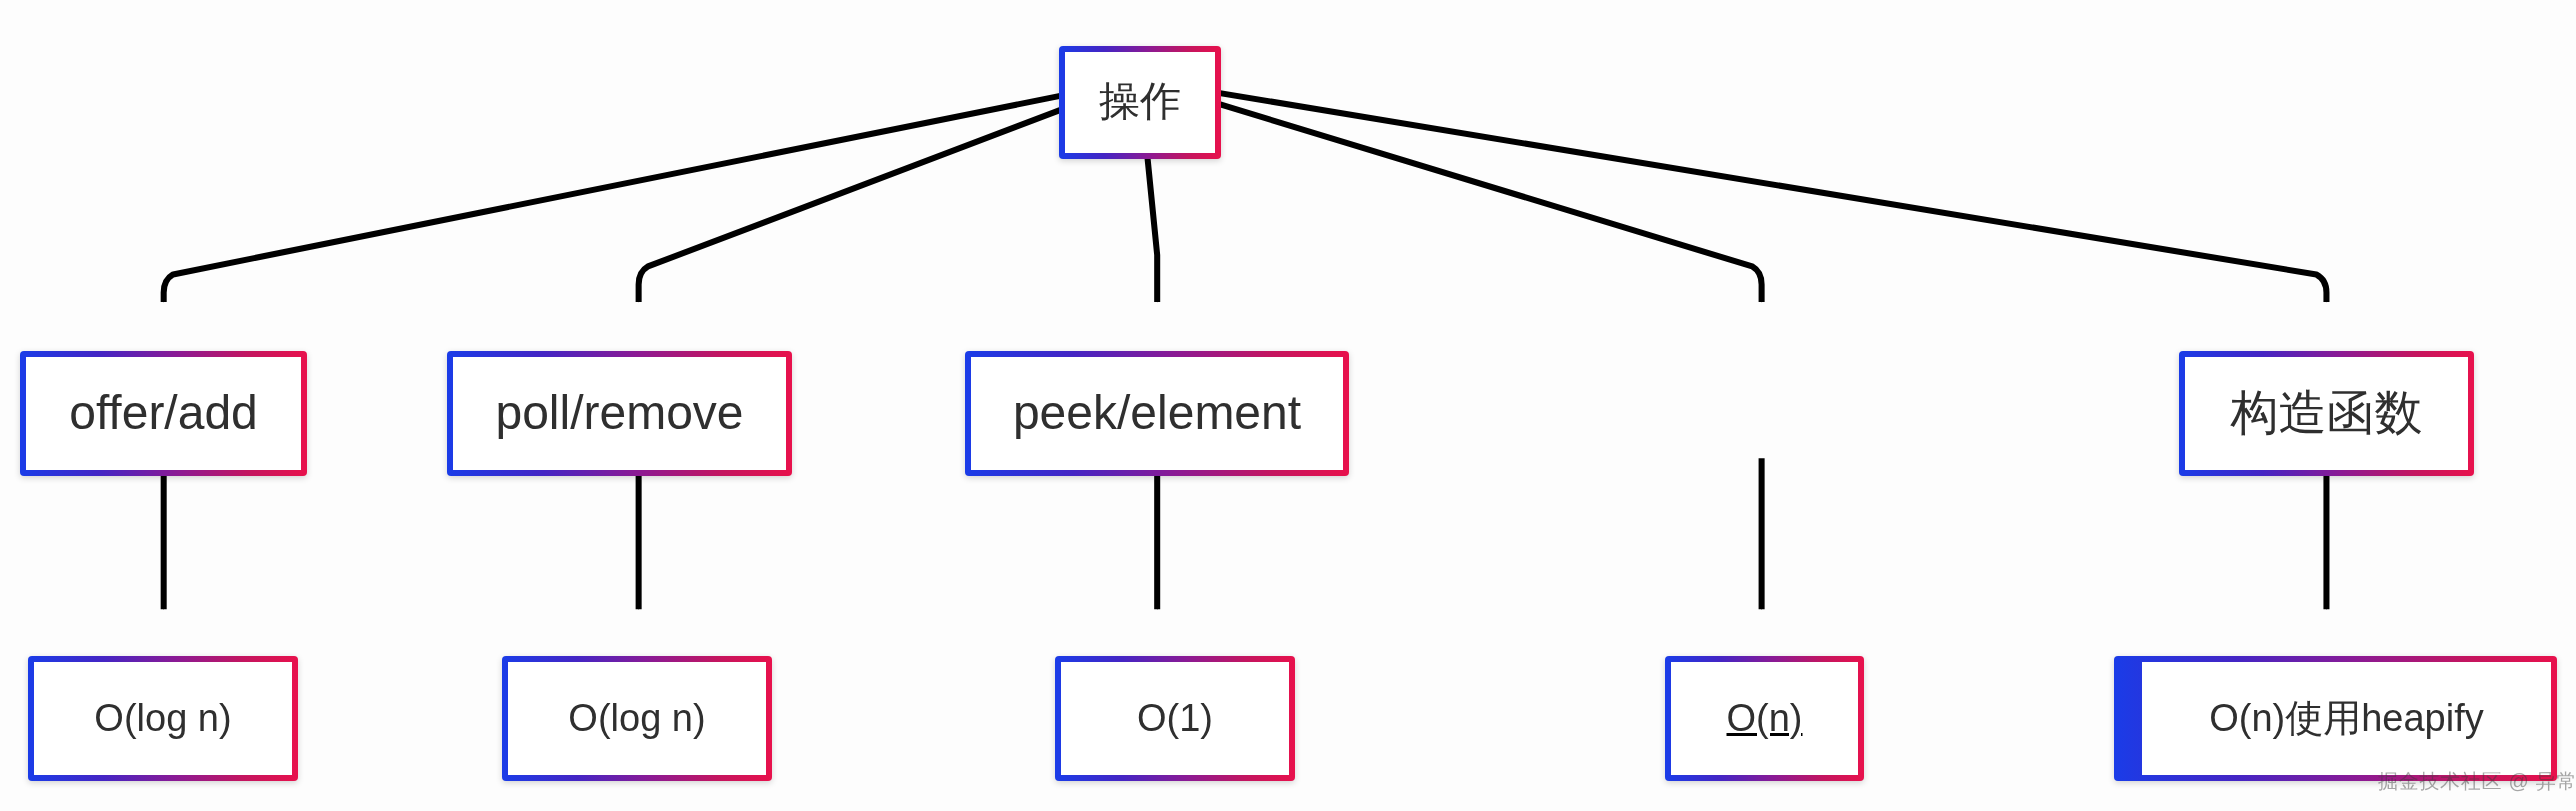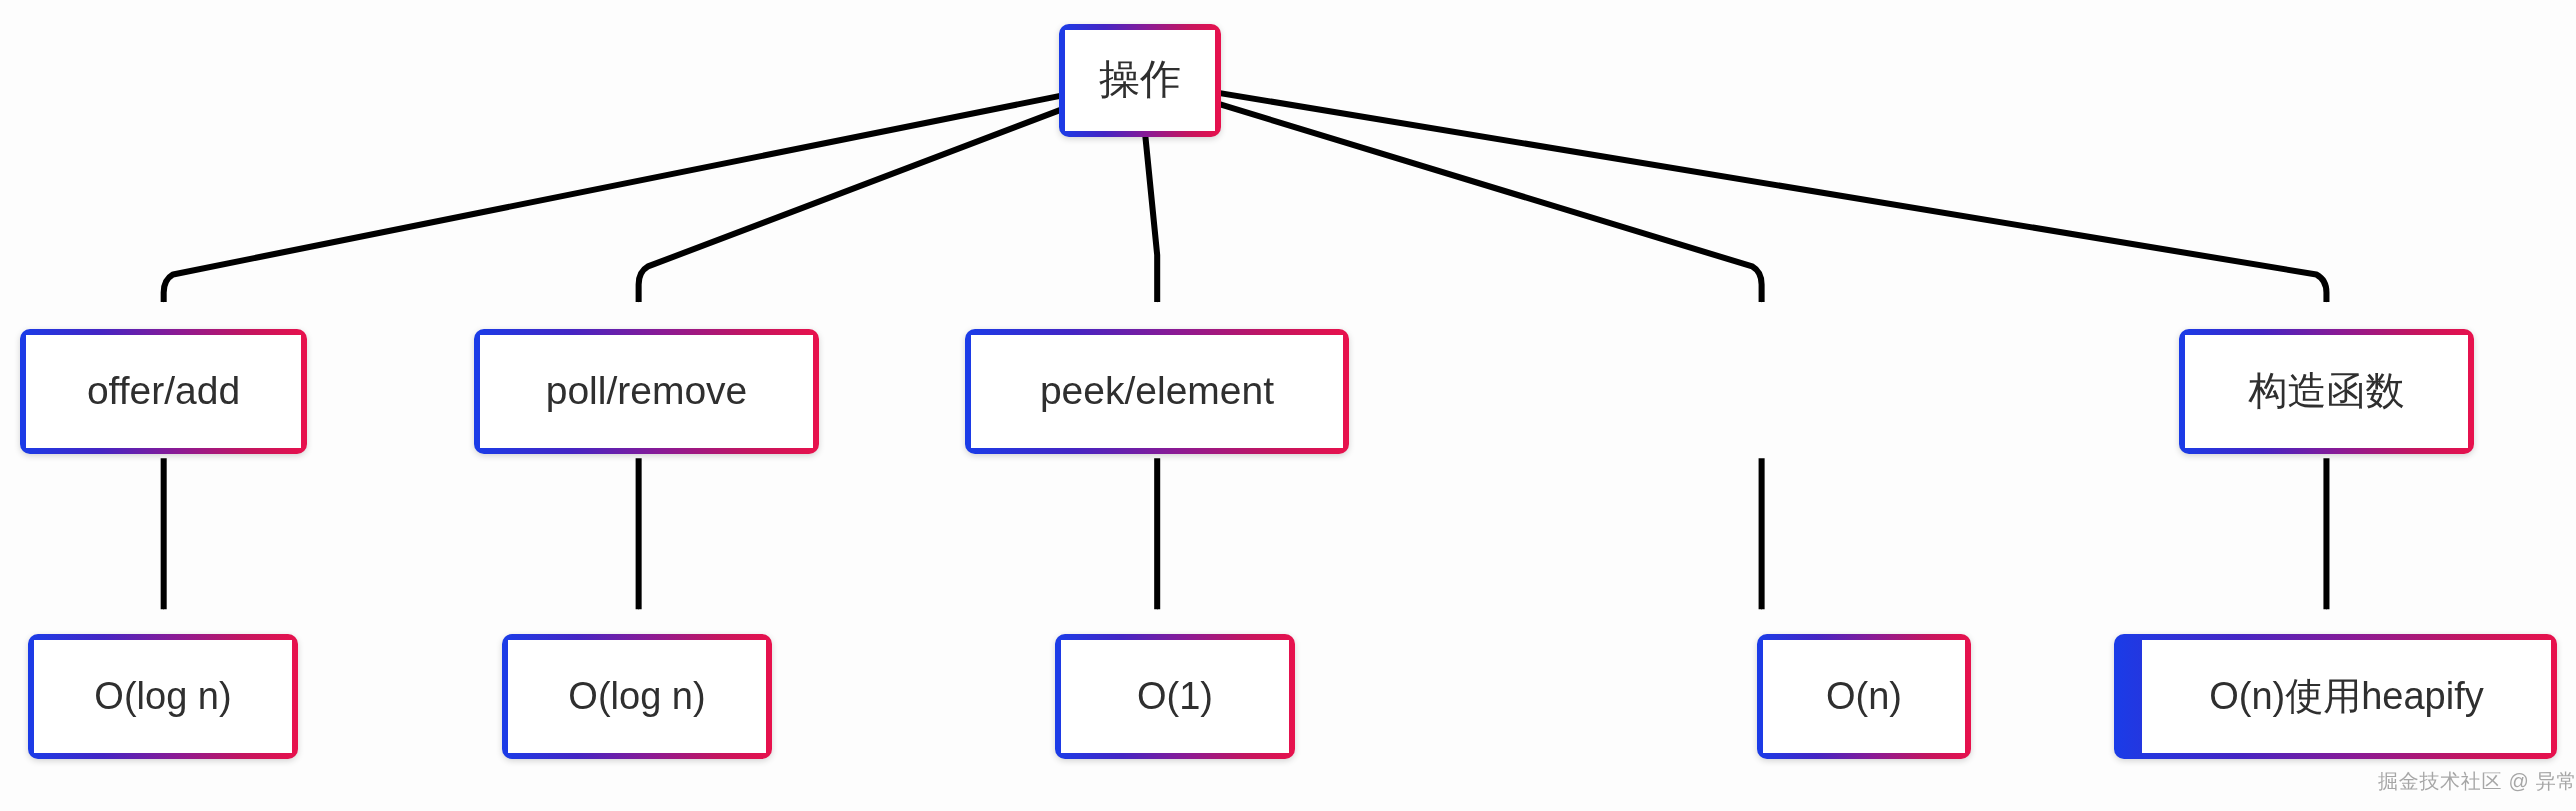--- a/index.html
+++ b/index.html
@@ -25,26 +25,27 @@
     height: 812px;
     z-index: 1;
     pointer-events: none;
   }
   .node {
     position: absolute;
     z-index: 2;
     box-sizing: border-box;
     background: #ffffff;
     padding: 6px;
-    border-radius: 10px;
+    border-radius: 4px;
     background-image: linear-gradient(90deg, #1a3ce8 0%, #4425c4 28%, #8b1a94 55%, #c4155f 80%, #e8114c 100%);
     box-shadow: 0 2px 6px rgba(0,0,0,0.17);
     display: flex;
     align-items: center;
     justify-content: center;
+    margin-top: 22px;
   }
   .node-inner {
     width: 100%;
     height: 100%;
     background: #ffffff;
     display: flex;
     align-items: center;
     justify-content: center;
     text-align: center;
     color: #2b2b2b;
@@ -55,34 +56,34 @@
     display: block;
     color: #2f2f2f;
   }
 
   
   #node-root { left: 1059px; top: 23.5px; width: 162px; height: 113px; }
   #node-root .node-label { font-size: 41px; }
 
   
   .row2 { top: 329px; height: 125px; }
-  .row2 .node-label { font-size: 39px; }
+  .row2 .node-label { font-size: 48px; }
   #node-op-0 { left: 20px;   width: 287px; }
-  #node-op-1 { left: 474px;  width: 345px; }
+  #node-op-1 { left: 447px;  width: 345px; }
   #node-op-2 { left: 965px; width: 384px; }
   #node-op-3 { left: 1495px; width: 534px; }
   #node-op-4 { left: 2179px; width: 295px; }
 
   
   .row3 { top: 634px; height: 125px; }
   .row3 .node-label { font-size: 38px; }
   #node-cx-0 { left: 28px;   width: 270px; }
   #node-cx-1 { left: 502px;  width: 270px; }
   #node-cx-2 { left: 1055px; width: 240px; }
-  #node-cx-3 { left: 1757px; width: 214px; }
+  #node-cx-3 { left: 1665px; width: 199px; text-decoration: underline; }
   #node-cx-4 { left: 2114px; width: 443px; padding-left: 28px; }
 
   #watermark {
     position: absolute;
     z-index: 3;
     left: 2378px;
     top: 768px;
     font-size: 20px;
     color: rgba(60,60,60,0.45);
     white-space: nowrap;

